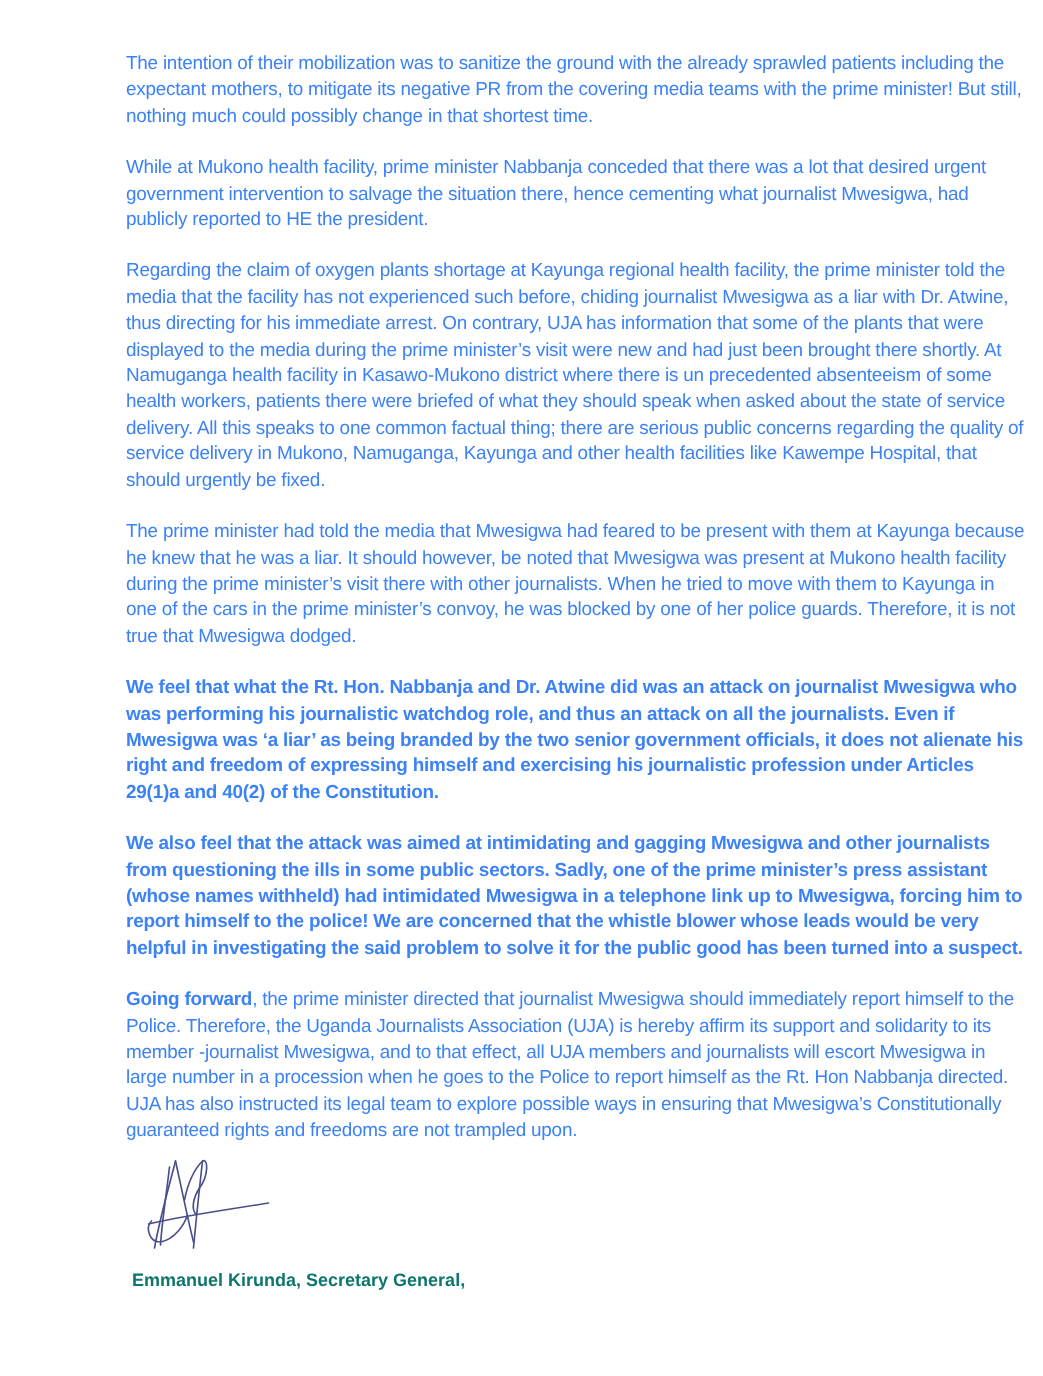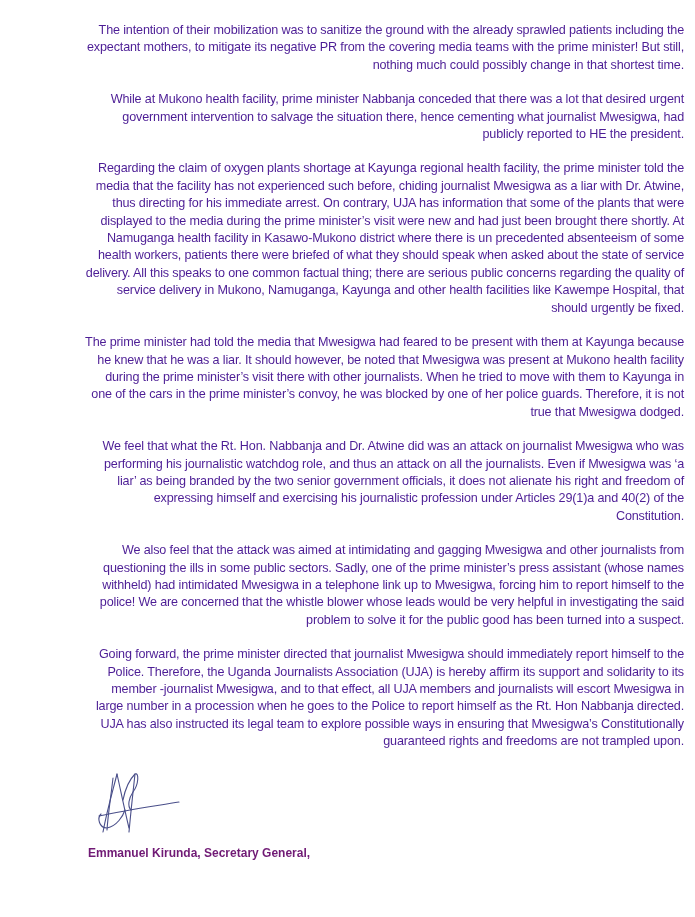--- a/index.html
+++ b/index.html
@@ -1,31 +1,30 @@
 <!DOCTYPE html>
 <html><head>
 <meta charset="utf-8">
 <style>
   html, body { margin: 0; padding: 0; background: #ffffff; }
   body { width: 695px; height: 917px; position: relative; overflow: hidden; }
   .page {
-    position: absolute; left: 84px; top: 22px; width: 600px;
+    position: absolute; left: 84px; top: 34px; width: 600px;
     font-family: "Liberation Sans", sans-serif;
-    font-size: 12.6px; line-height: 17.4px; color: #4c1d95;
+    font-size: 12.6px; line-height: 17.4px; color: #3b82f6;
     letter-spacing: -0.15px;
-    text-align: right;
   }
   .para { margin: 0 0 17px 0; }
-  .bold { font-weight: normal; }
+  .bold { font-weight: bold; }
   .sig-wrap { position: absolute; left: 95px; top: 770px; width: 100px; height: 70px; }
   .sig-wrap svg { width: 100%; height: 100%; }
   .signoff {
     position: absolute; left: 86px; top: 845px;
     font-family: "Liberation Sans", sans-serif; font-weight: bold;
-    font-size: 12px; line-height: 17.5px; color: #701a75;
+    font-size: 12px; line-height: 17.5px; color: #0f766e;
   }
   .signoff .l1, .signoff .l2 { padding-left: 2px; display: block; }
   .signoff .l3 { display: block; margin-left: -1px; }
 </style>
 </head>
 <body>
 
 <div class="page">
   <p class="para">
     <span>The intention of their mobilization was to sanitize the ground with the already sprawled patients including the expectant mothers, to mitigate its negative PR from the covering media teams with the prime minister! But still, nothing much could possibly change in that shortest time.</span>

